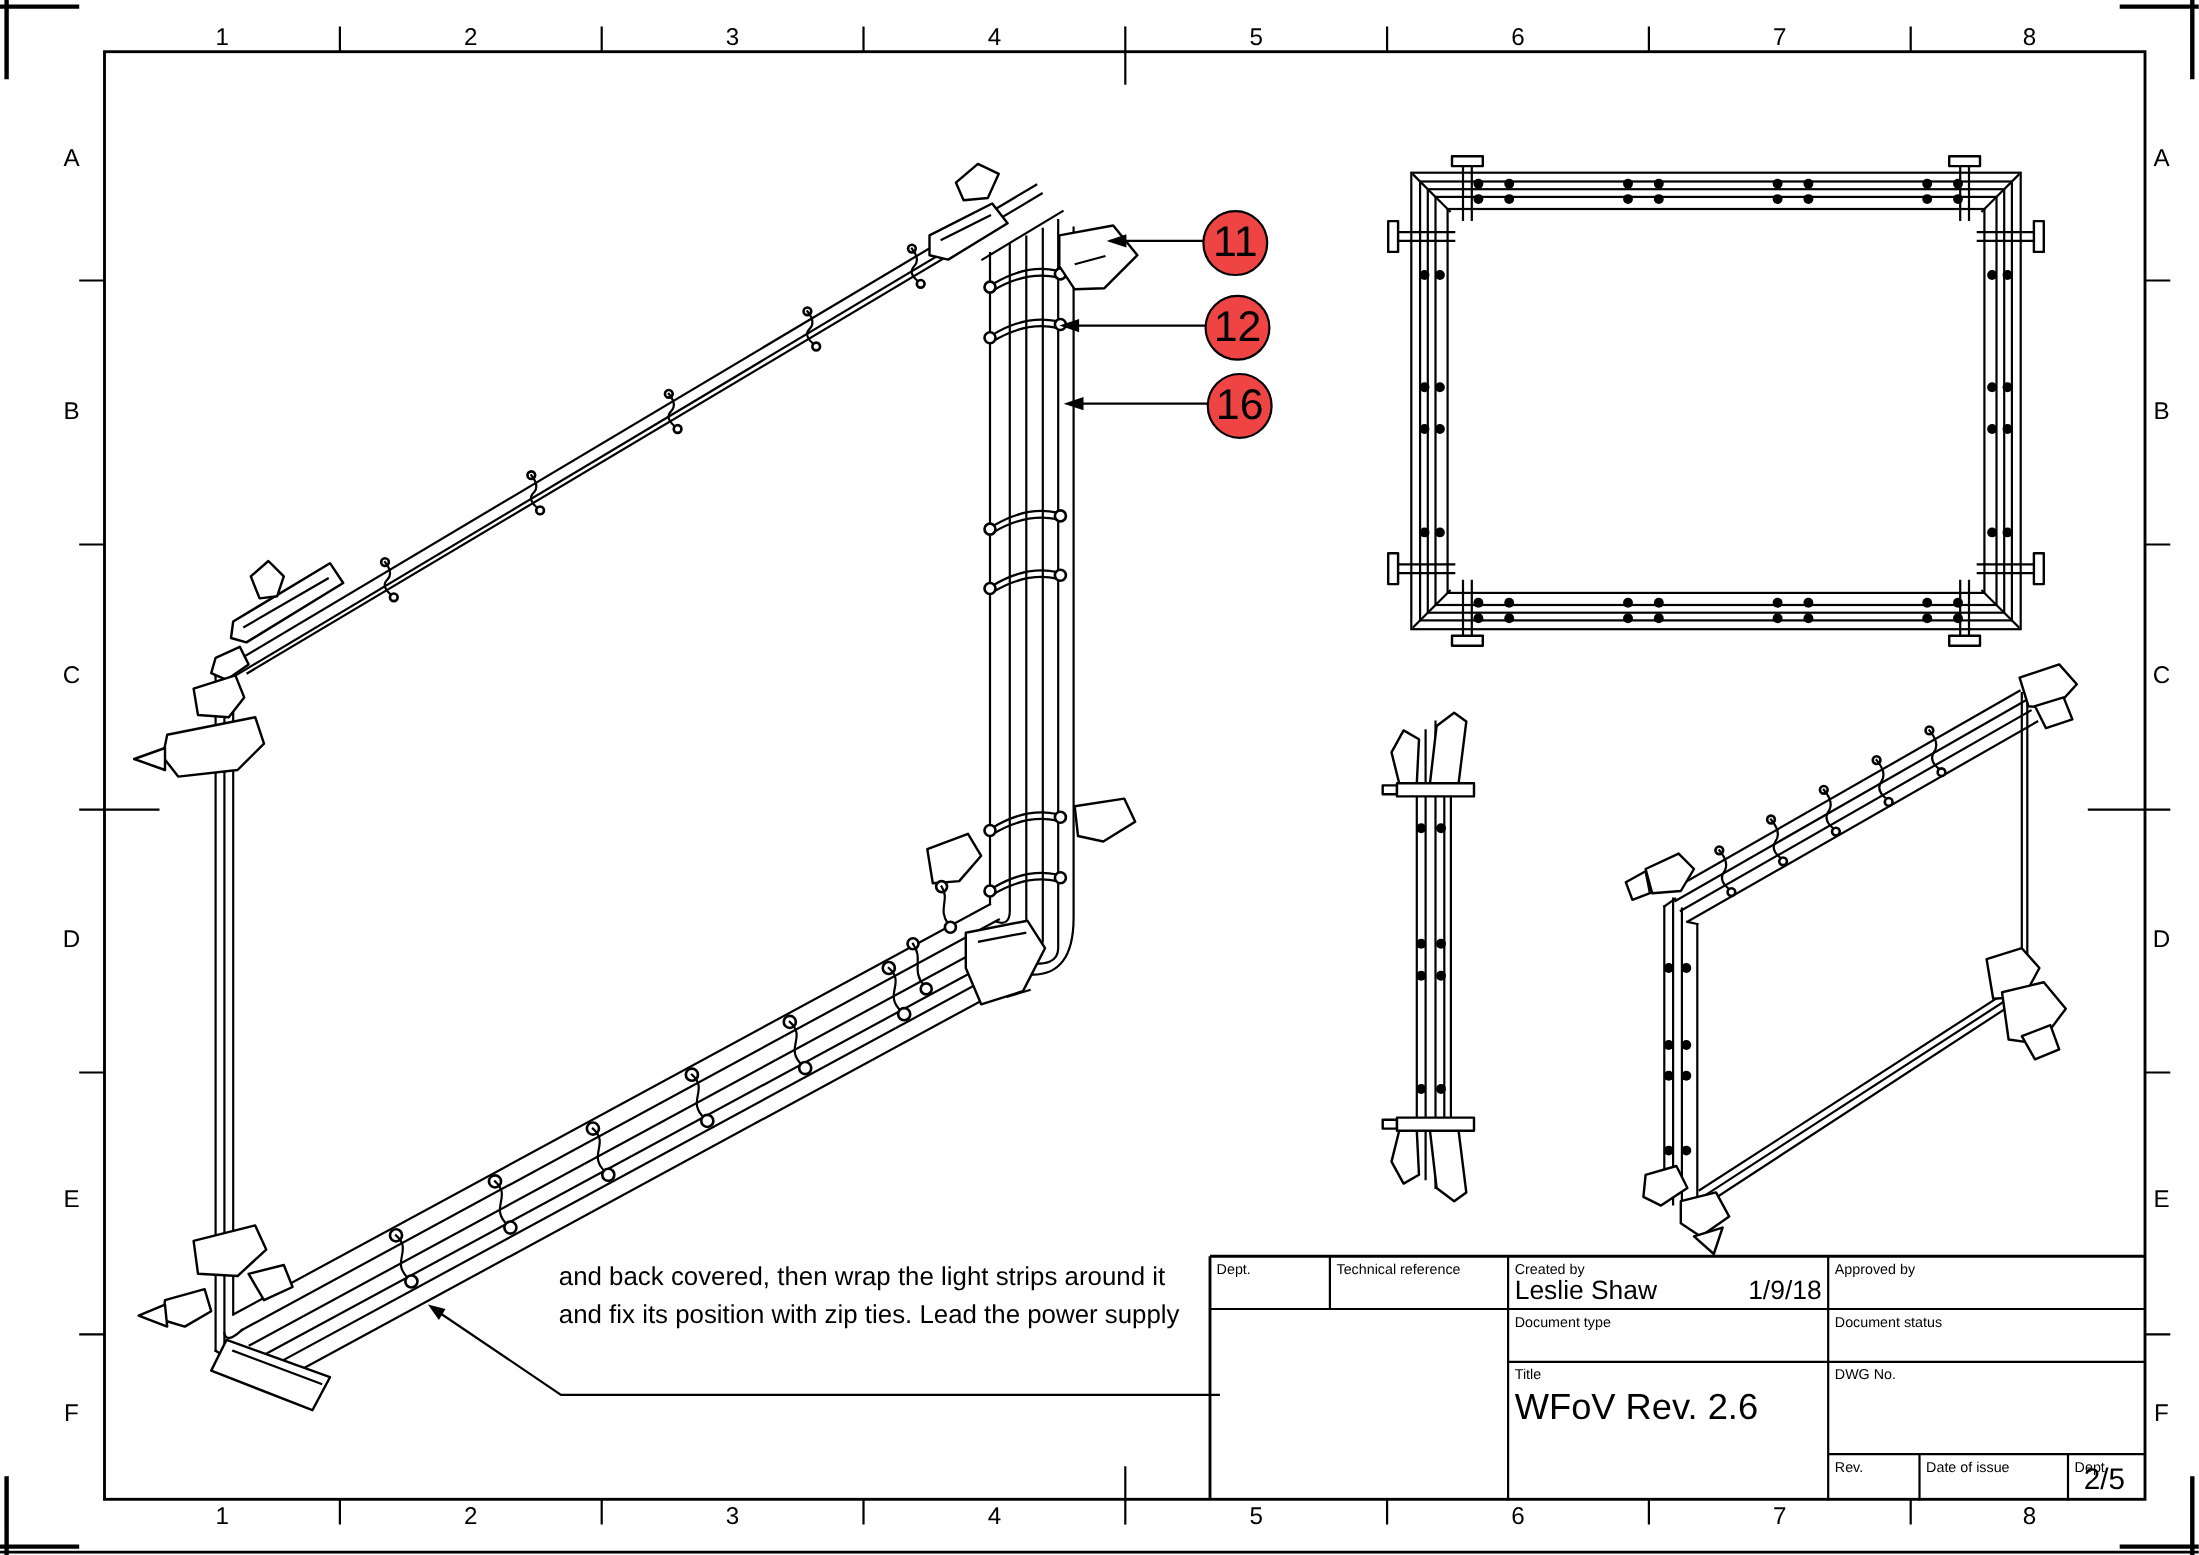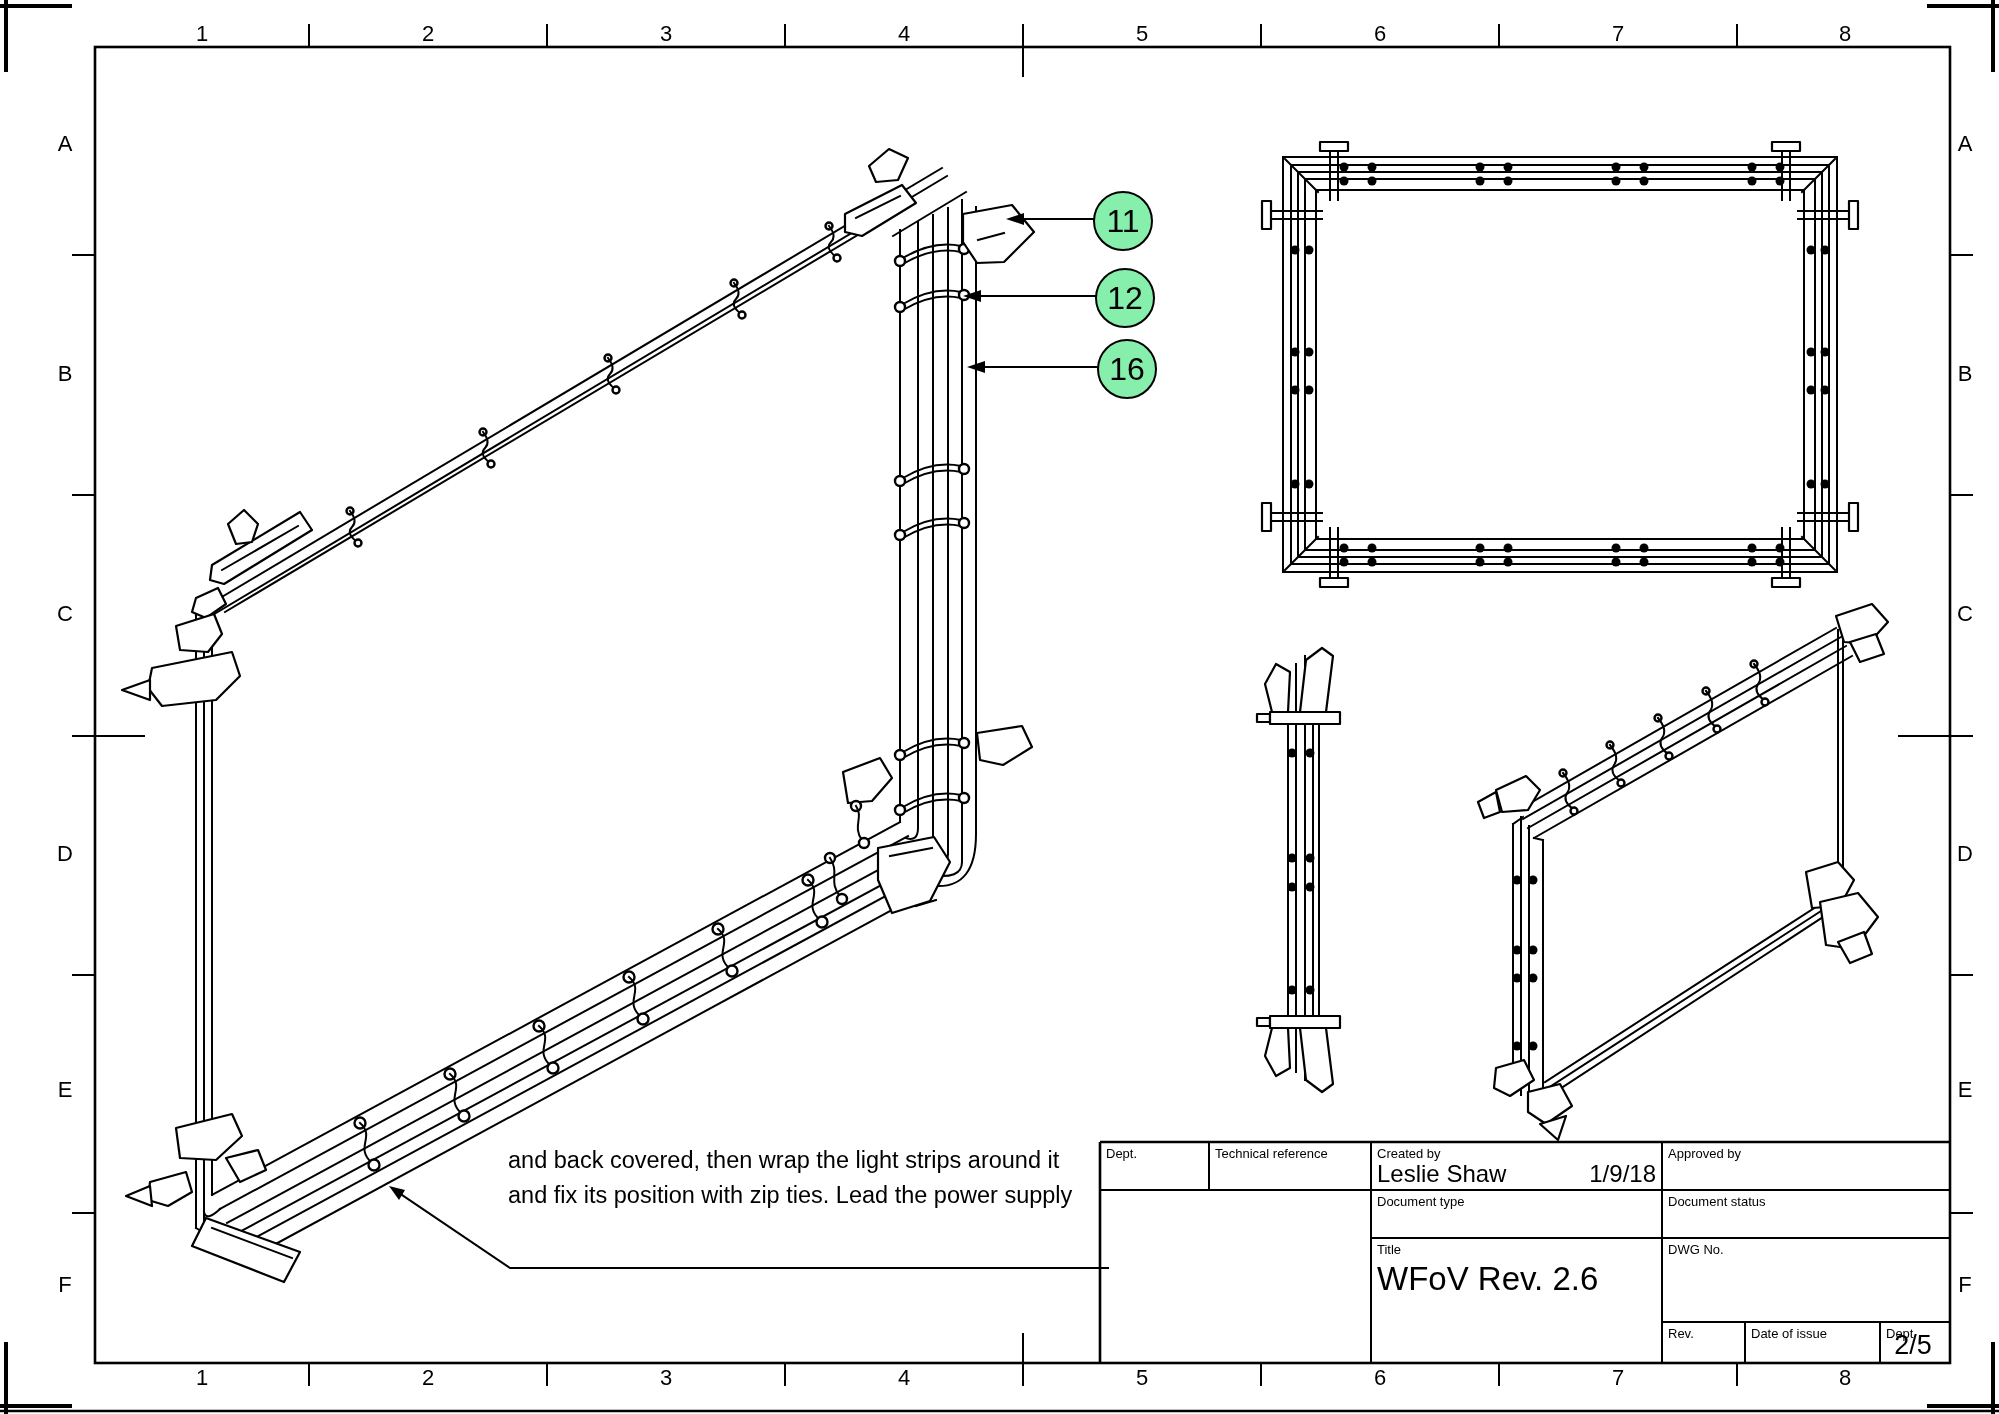--- a/index.html
+++ b/index.html
@@ -9,21 +9,21 @@
   .ln  { fill:none; stroke:#000; stroke-width:2; stroke-linecap:square; }
   .ln3 { fill:none; stroke:#000; stroke-width:2.6; }
   .tick{ fill:none; stroke:#000; stroke-width:2; }
   .trim{ fill:none; stroke:#000; stroke-width:4; }
   .wfill{ fill:#fff; stroke:#000; stroke-width:2.2; stroke-linejoin:round; }
   .knob { fill:#fff; stroke:#000; stroke-width:2.4; }
   .dot  { fill:#000; stroke:none; }
   .blk  { fill:#000; stroke:none; }
   .zl { position:absolute; width:30px; font-size:22px; line-height:24px; text-align:center; }
   .balloon { position:absolute; width:56px; height:56px; border:2.6px solid #000; border-radius:50%;
-             background:#86efac; font-size:32px; display:flex; align-items:center; justify-content:center; }
+             background:#ef4444; font-size:39px; display:flex; align-items:center; justify-content:center; }
   .note { position:absolute; left:508px; top:1143px; width:616px; font-size:23.5px; line-height:35px; white-space:nowrap; }
   .tb-label { position:absolute; font-size:13px; }
   .tb-value { position:absolute; }
   .v-created { left:1377px; top:1160px; font-size:24px; }
   .v-date { left:1540px; top:1160px; width:116px; text-align:right; font-size:24px; }
   .v-title { left:1377px; top:1260px; font-size:33px; }
   .v-sheet { left:1880px; top:1330px; width:66px; text-align:center; font-size:27px; }
 </style>
 </head>
 <body>

